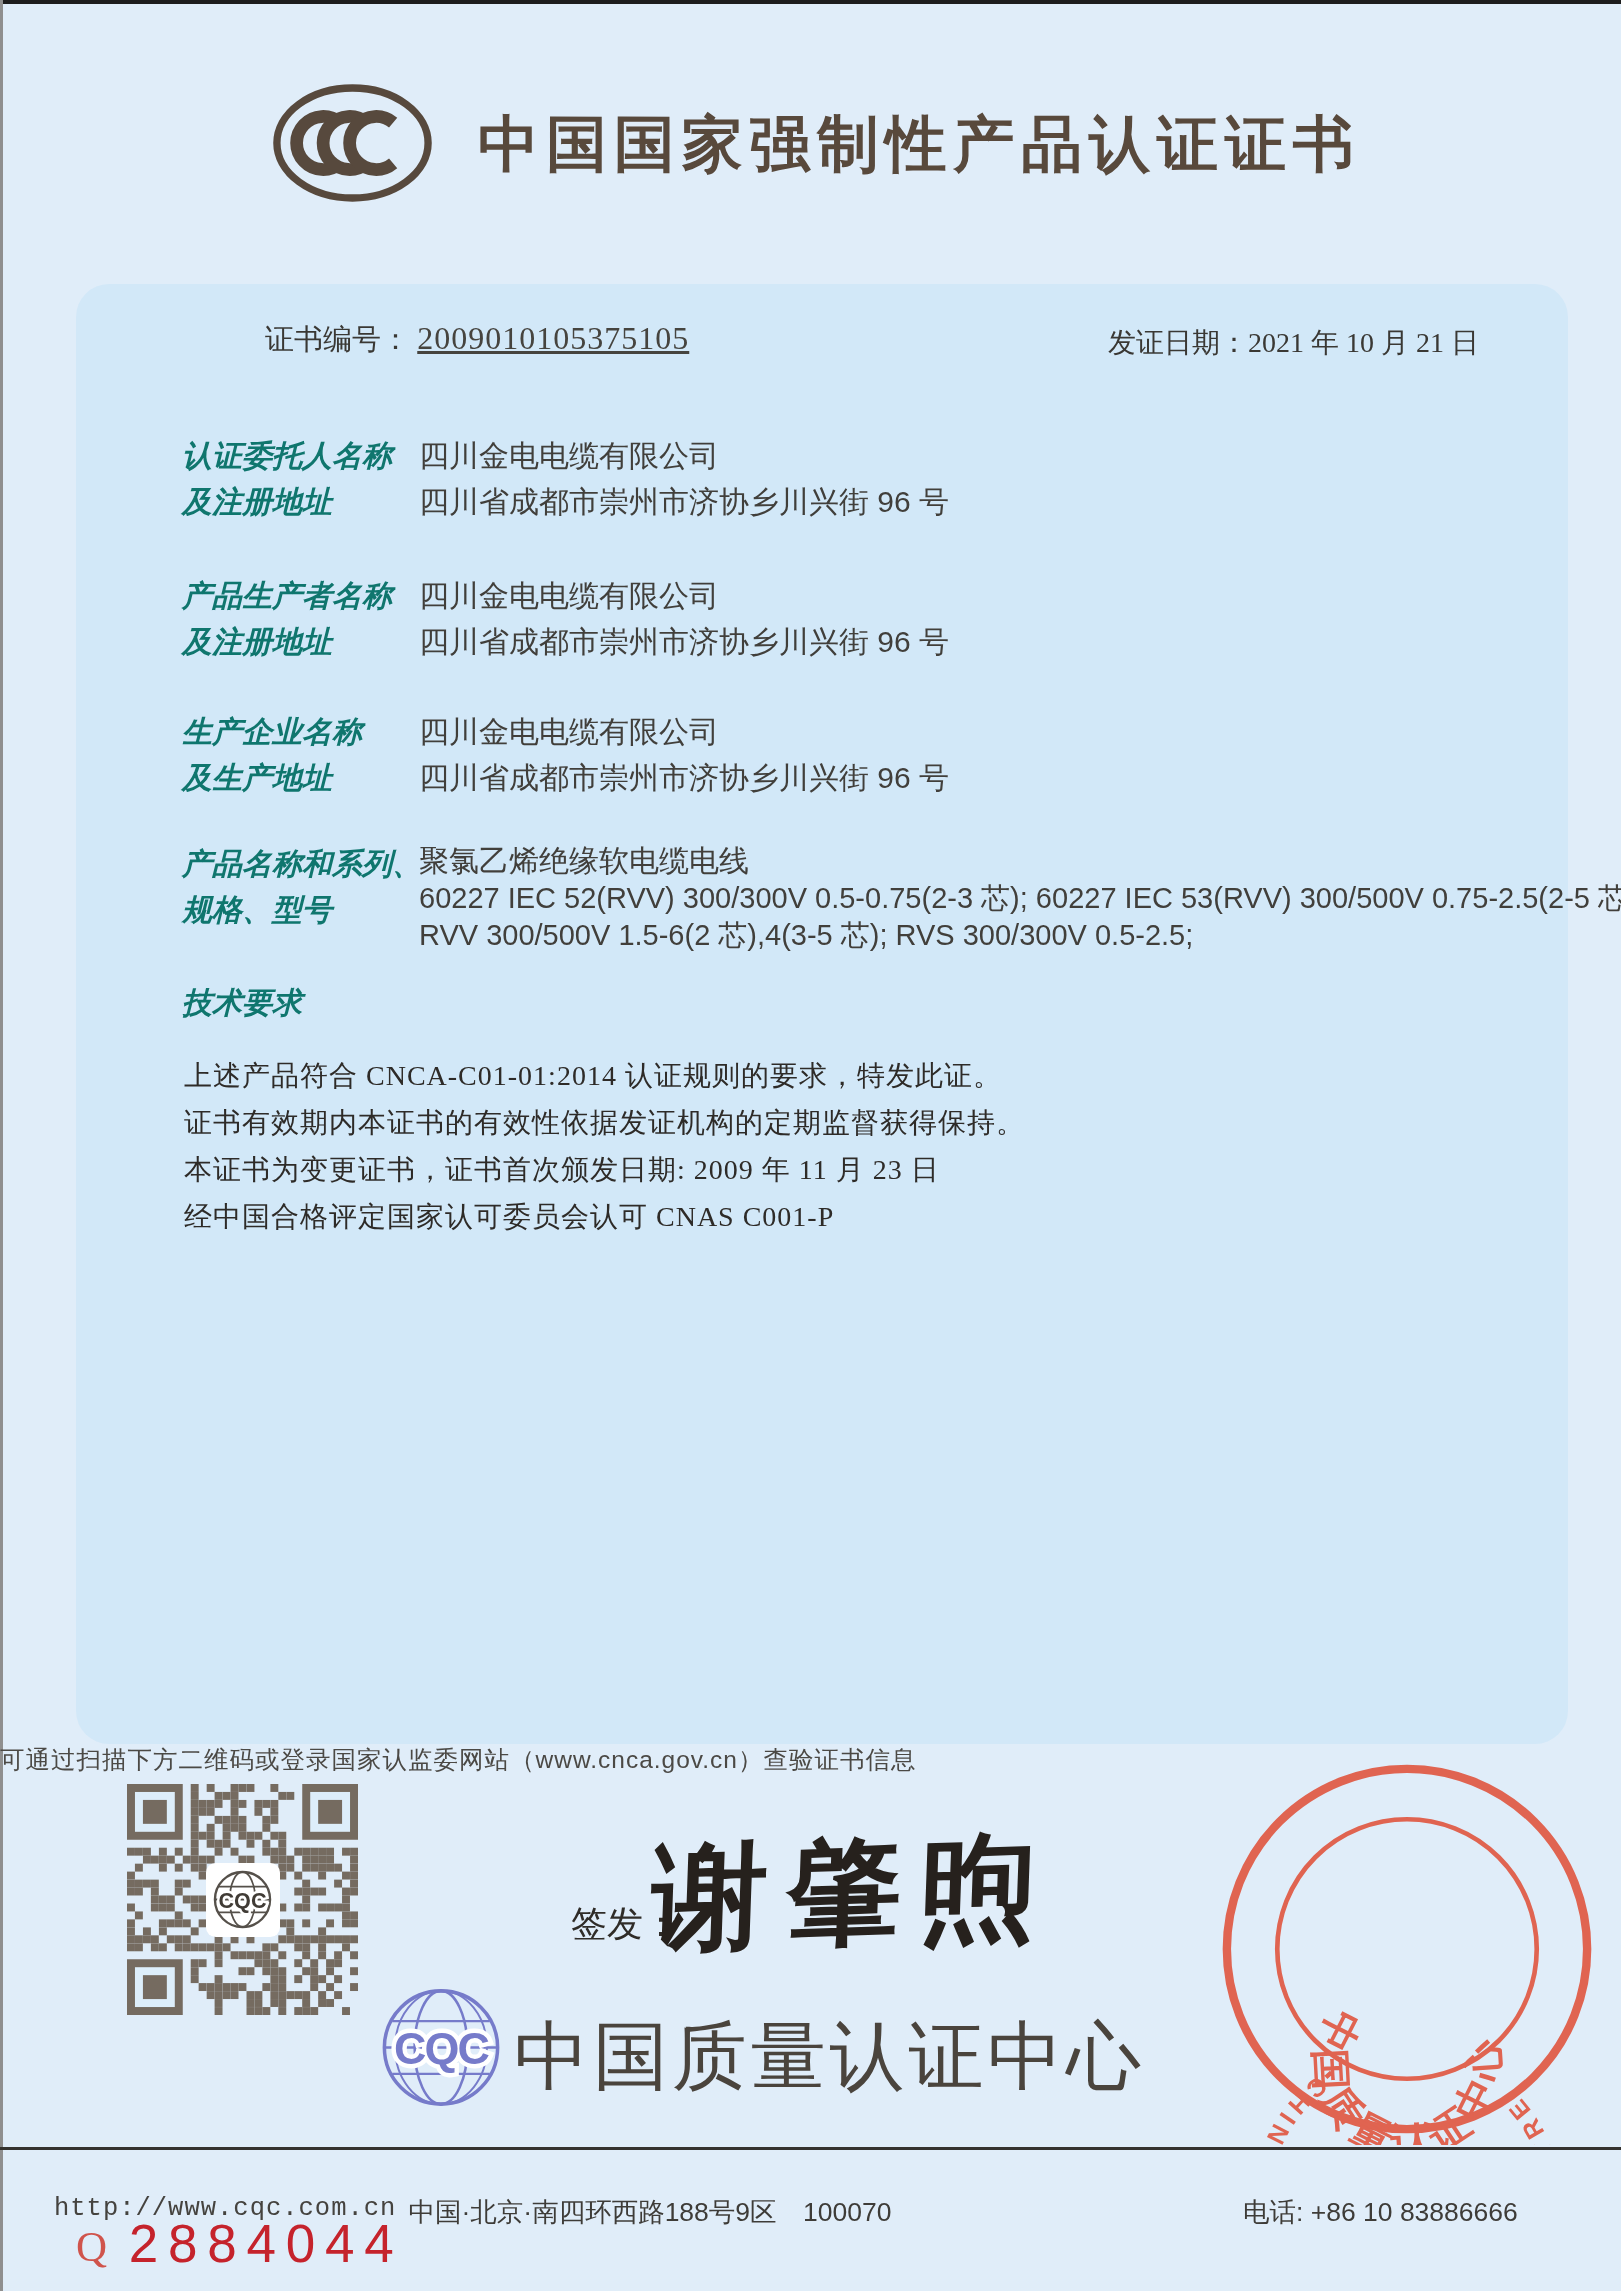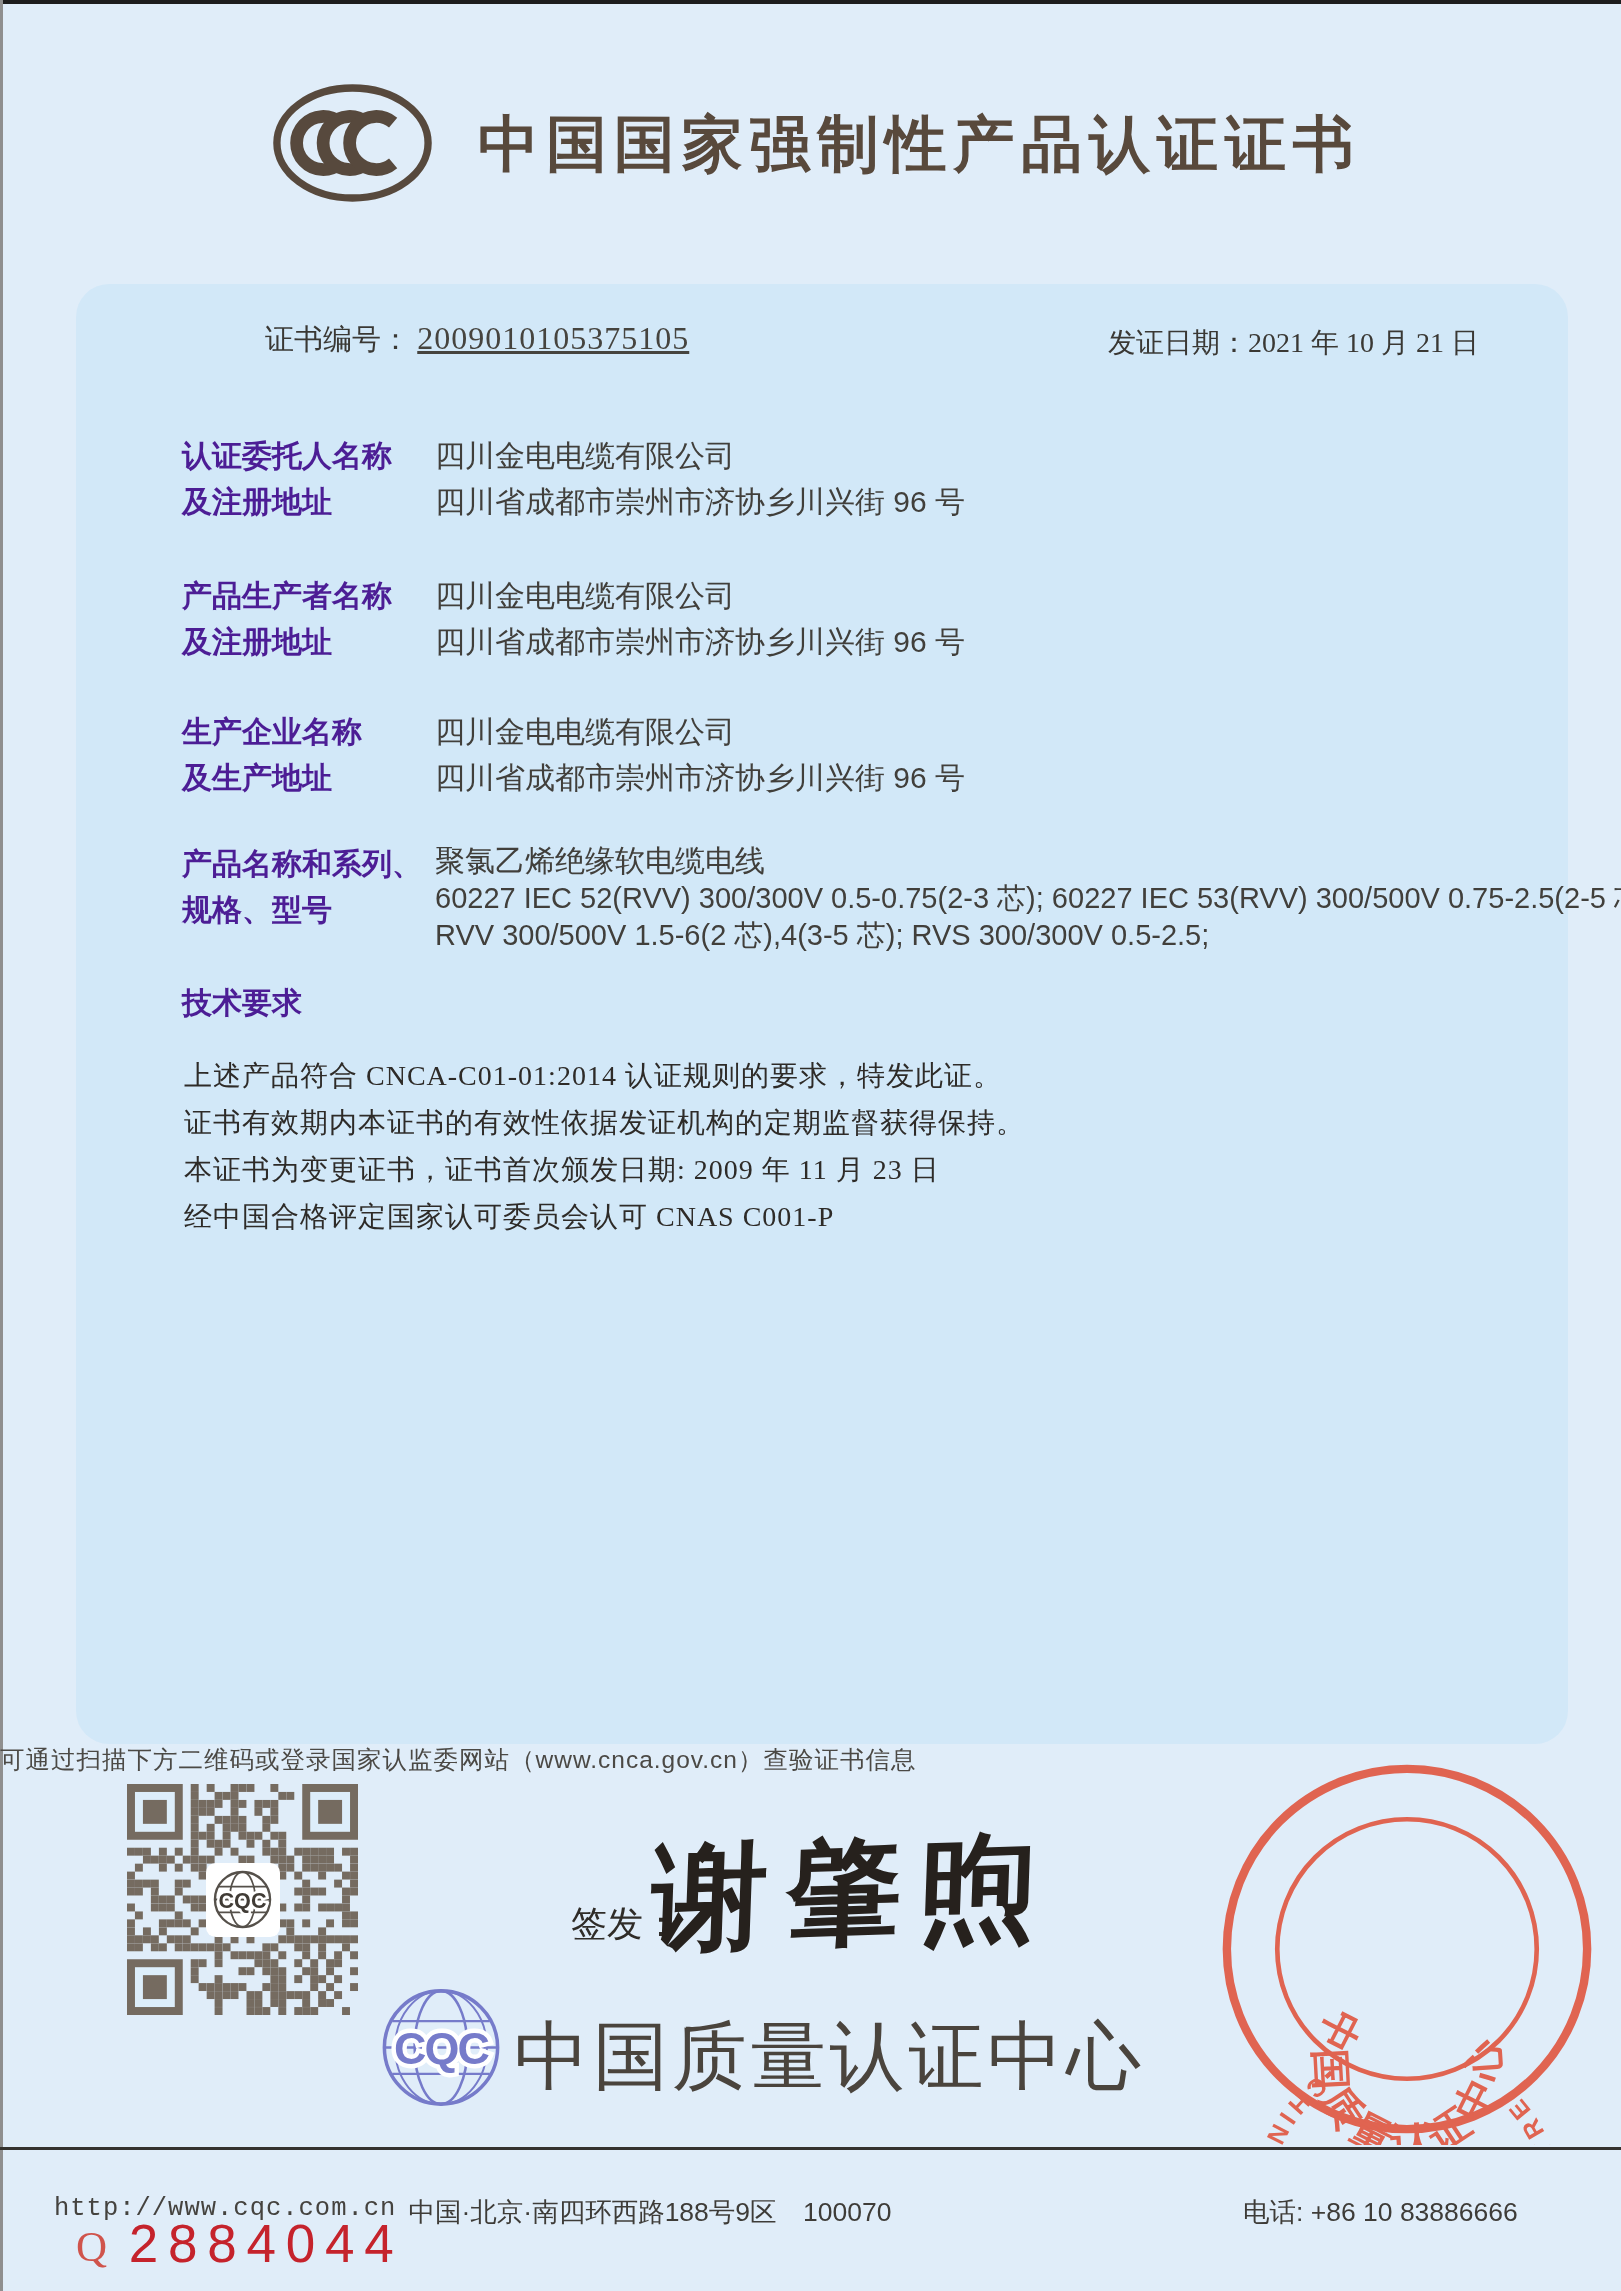--- a/index.html
+++ b/index.html
@@ -29,22 +29,22 @@
   .mono{font-family:"Liberation Mono","DejaVu Sans Mono",monospace;}
 
   
   .certno{position:absolute;left:265px;top:320px;font-size:29px;color:#3a3834;white-space:nowrap;}
   .certno .num{font-size:32px;color:#46443f;letter-spacing:1px;text-decoration:underline;}
   .dates{position:absolute;left:1108px;top:320px;font-size:28px;color:#3a3834;line-height:46px;white-space:nowrap;}
 
   
   .group{position:absolute;left:182px;width:1333px;color:#393733;}
   .grow{display:flex;line-height:46px;}
-  .glabel{width:237px;flex:0 0 237px;font-weight:bold;font-size:30px;color:#4c1d95;white-space:nowrap;}
-  .gvalue{font-size:30px;color:#413f3b;white-space:nowrap;margin-left:16px;}
+  .glabel{width:237px;flex:0 0 237px;font-weight:bold;font-size:30px;color:#0f766e;white-space:nowrap;font-style:italic;}
+  .gvalue{font-size:30px;color:#413f3b;white-space:nowrap;}
 
   
   .statements{
     position:absolute;left:184px;top:1052px;
     font-family:"Liberation Serif","DejaVu Serif",serif;
     font-size:28px;line-height:47px;color:#2e2b28;letter-spacing:1px;white-space:nowrap;
   }
 
   .qr-note{
     position:absolute;left:0;top:1743px;width:1621px;text-align:left;

